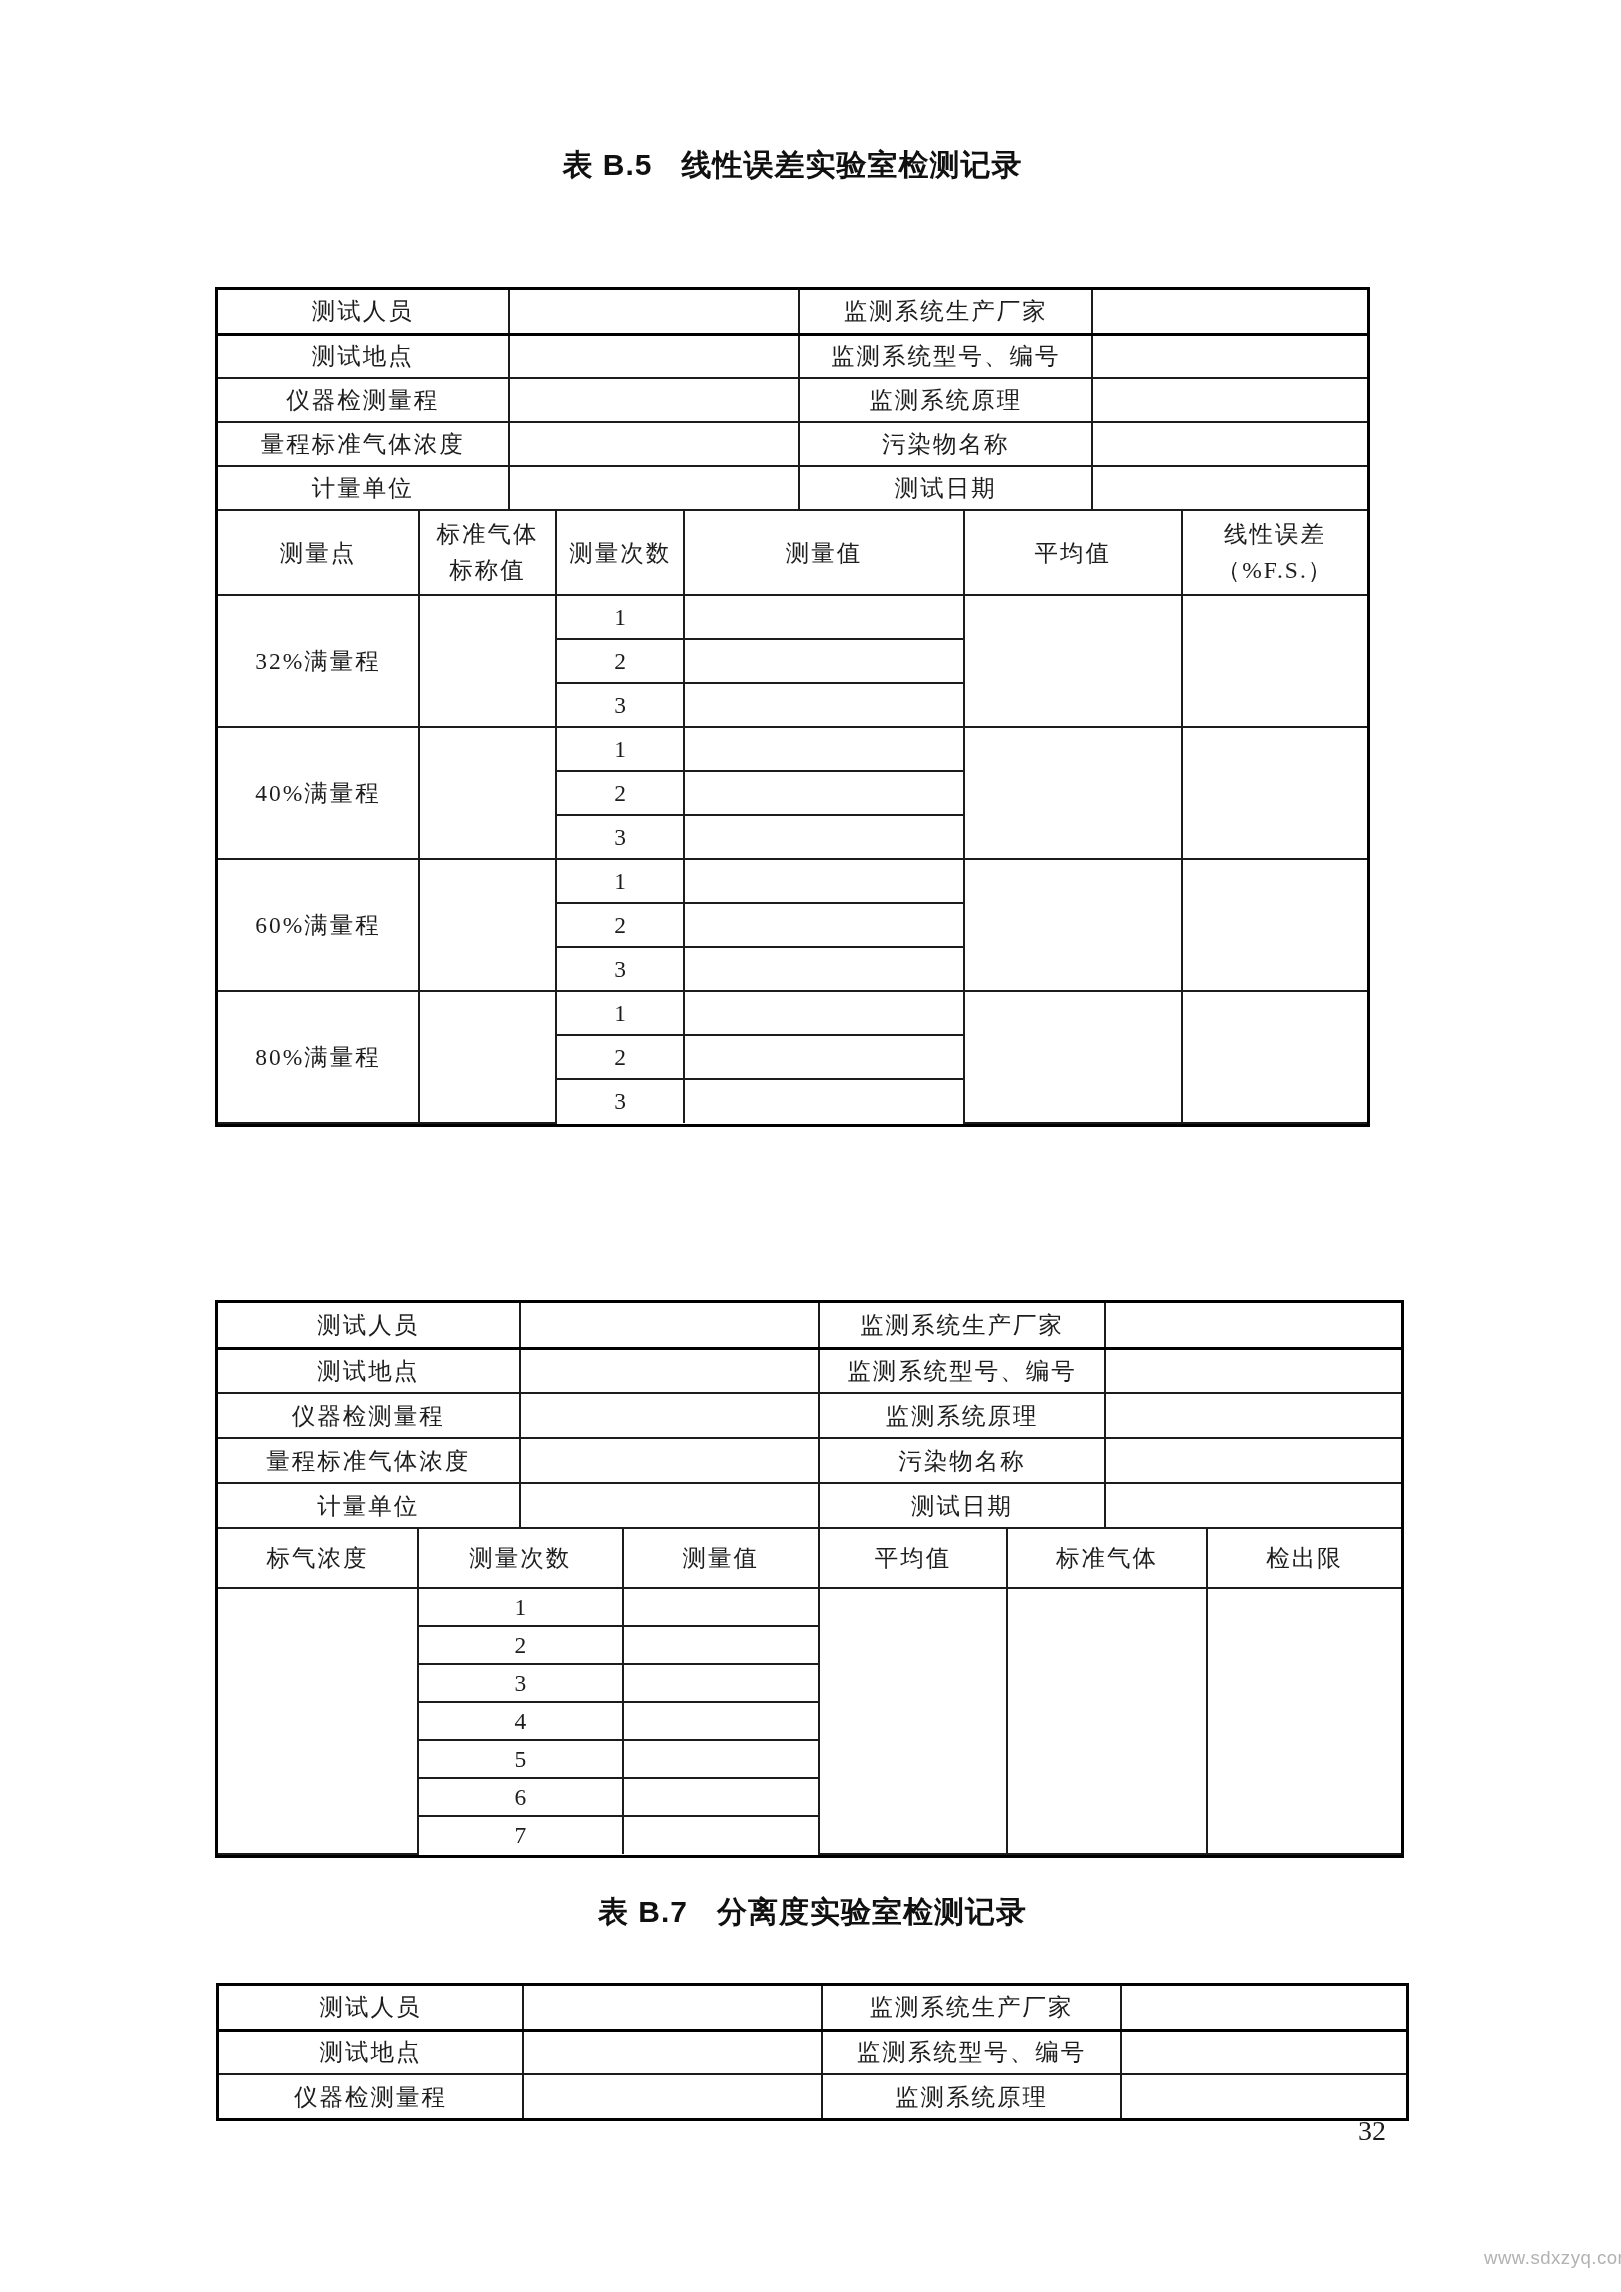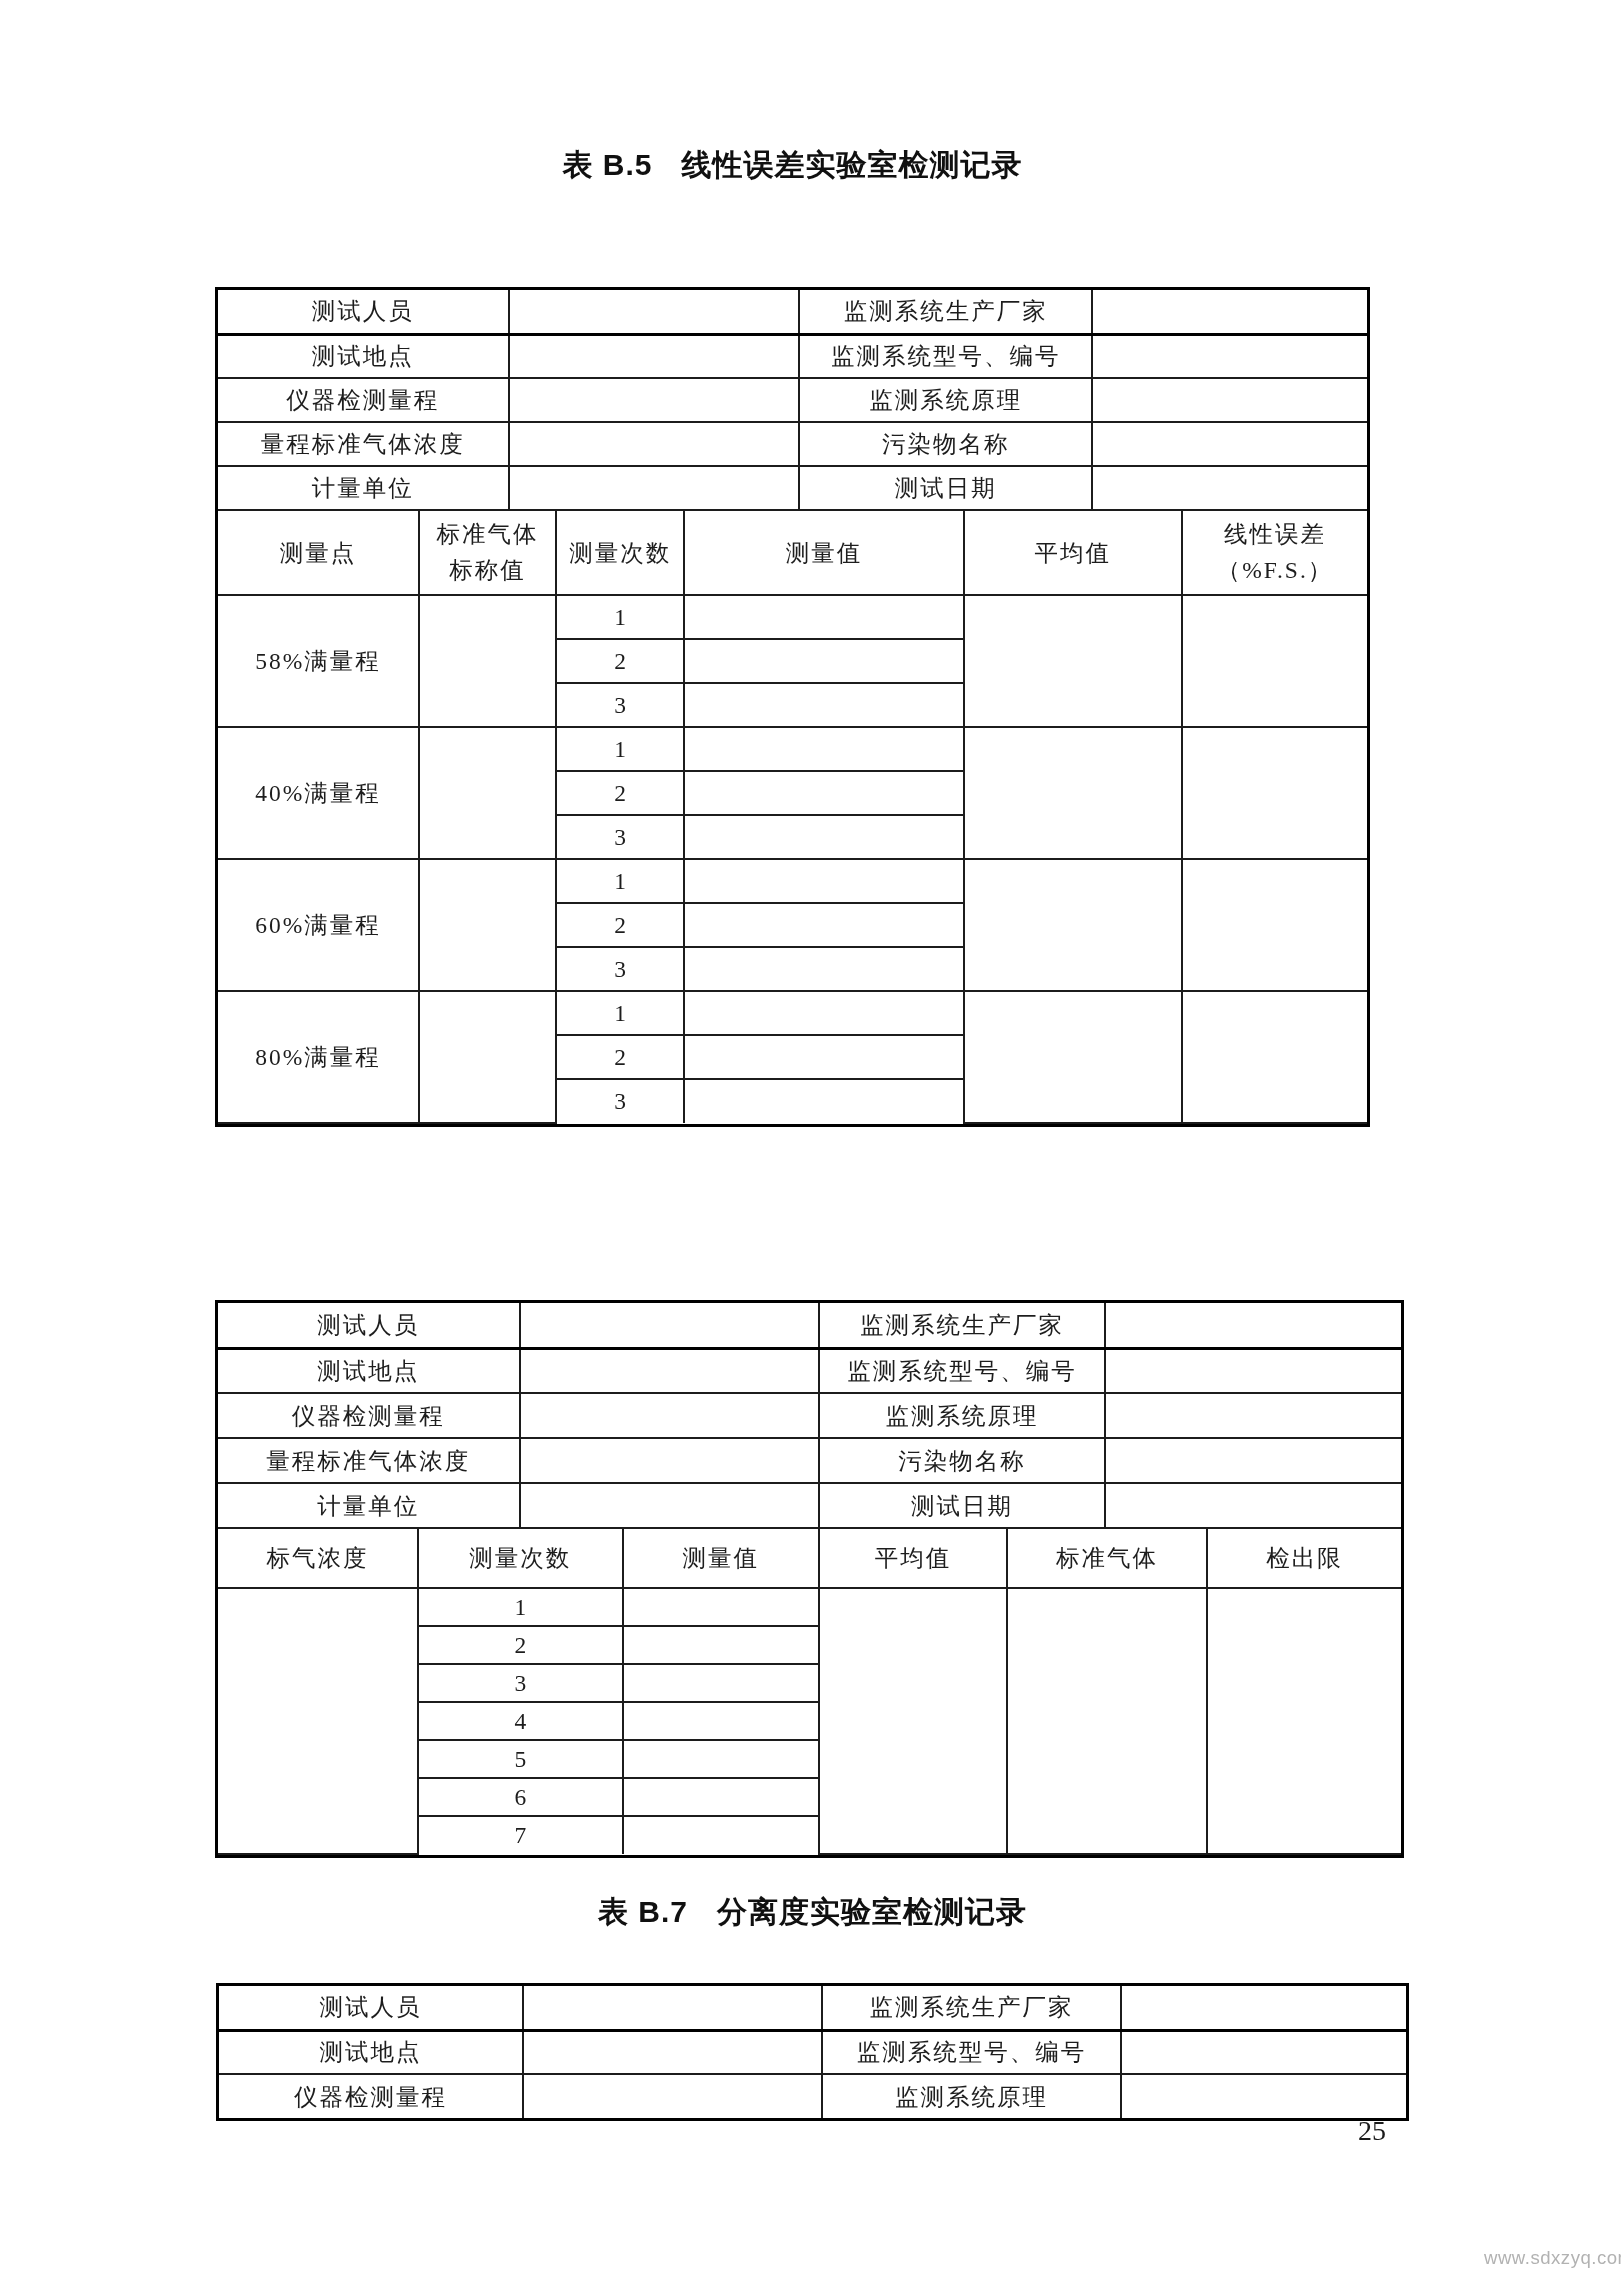--- a/index.html
+++ b/index.html
@@ -125,21 +125,21 @@
         <td>测量次数</td>
         <td>测量值</td>
         <td>平均值</td>
         <td class="two">
           <span>线性误差</span>
           <span>（%F.S.）</span>
         </td>
       </tr>
 
       <tr class="body">
-        <td rowspan="3">58%满量程</td>
+        <td rowspan="3">32%满量程</td>
         <td rowspan="3"></td>
         <td class="num">1</td>
         <td></td>
         <td rowspan="3"></td>
         <td rowspan="3"></td>
       </tr>
       <tr class="body">
         <td class="num">2</td>
         <td></td>
       </tr>
@@ -326,17 +326,17 @@
       <tr>
         <td>仪器检测量程</td>
         <td></td>
         <td>监测系统原理</td>
         <td></td>
       </tr>
     </tbody>
       </table>
   </div>
 
-  <div class="page-number">25</div>
+  <div class="page-number">32</div>
   <div class="watermark">www.sdxzyq.com</div>
 
 </div>
 
 
 </body></html>

